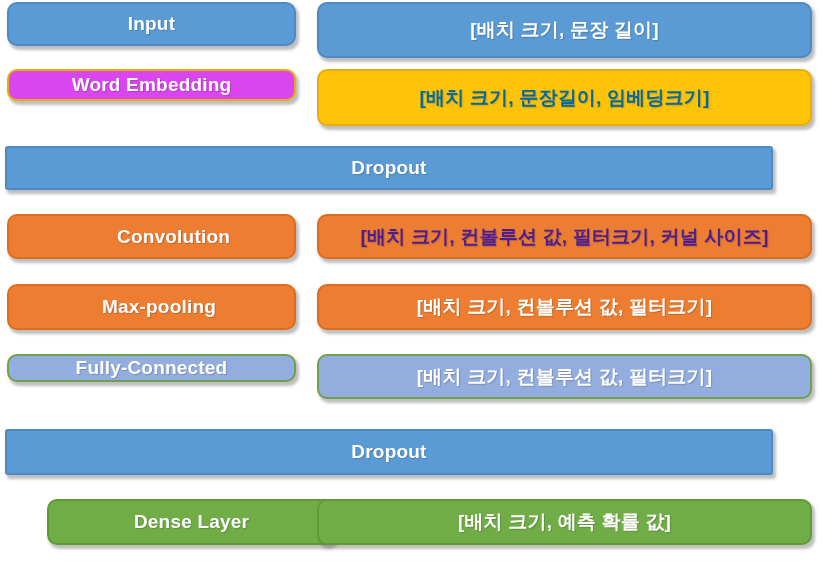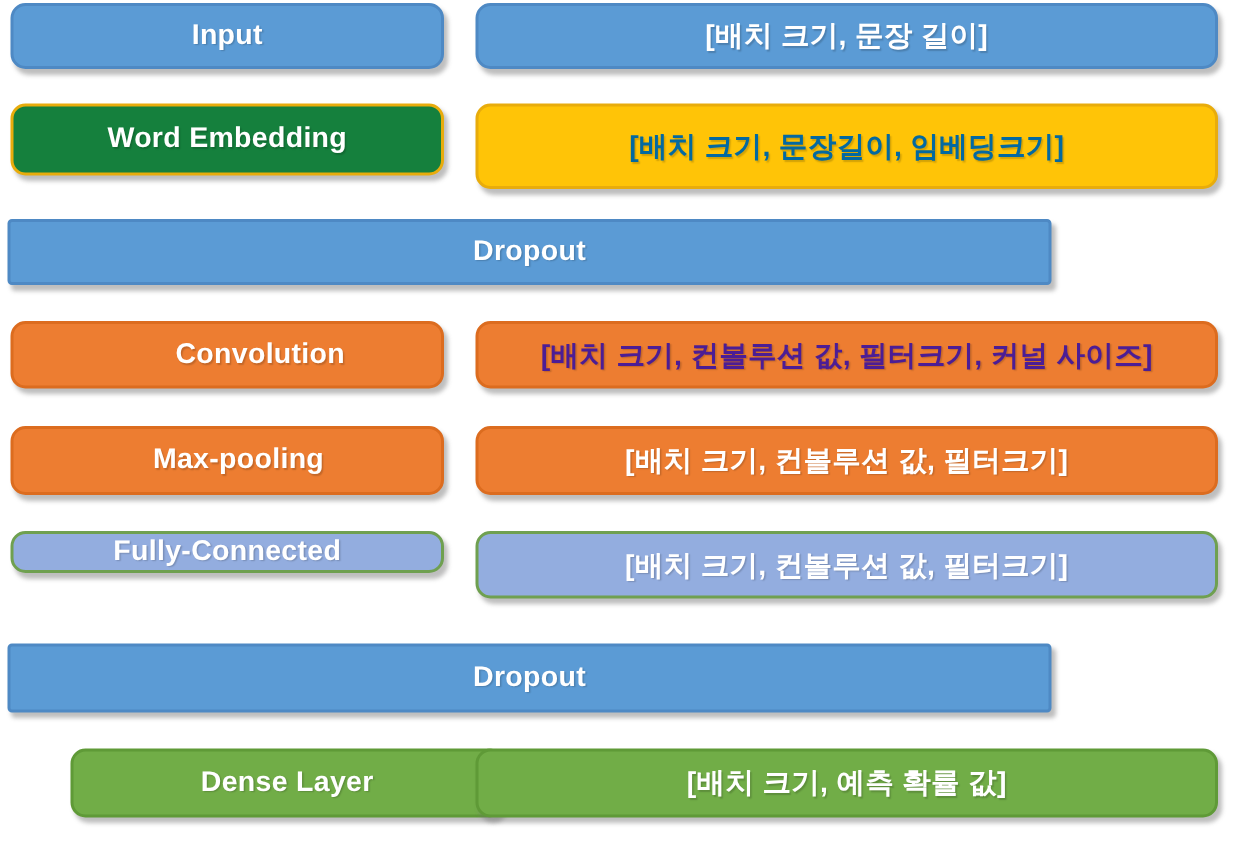--- a/index.html
+++ b/index.html
@@ -26,29 +26,29 @@
     box-shadow: 2.5px 3.5px 3px rgba(110,110,110,0.45);
     color: #ffffff;
     font-weight: bold;
     font-size: 19px;
     letter-spacing: 0.2px;
     text-shadow: 1px 1px 1px rgba(0,0,0,0.18);
     white-space: nowrap;
   }
   .box.left  { left: 7px;   width: 289px; }
   .box.right { left: 317px; width: 495px; }
-  .box.full  { left: 5px;   width: 696px; border-radius: 3px; }
+  .box.full  { left: 5px;   width: 768px; border-radius: 3px; }
 </style>
 </head>
 <body>
 
 <div class="canvas">
     <div class="box left" style="top: 2px; height: 44px; background: rgb(91, 155, 213); border-color: rgb(78, 137, 196); color: rgb(255, 255, 255);">Input</div>
-    <div class="box right" style="top: 2px; height: 44px; background: rgb(91, 155, 213); border-color: rgb(78, 137, 196); color: rgb(255, 255, 255);">[배치 크기, 문장 길이]</div>
-    <div class="box left" style="top: 69px; height: 48px; background: #15803d; border-color: rgb(232, 172, 12); color: rgb(255, 255, 255);">Word Embedding</div>
+    <div class="box right" style="top: 2px; height: 56px; background: rgb(91, 155, 213); border-color: rgb(78, 137, 196); color: rgb(255, 255, 255);">[배치 크기, 문장 길이]</div>
+    <div class="box left" style="top: 69px; height: 32px; background: #d946ef; border-color: rgb(232, 172, 12); color: rgb(255, 255, 255);">Word Embedding</div>
     <div class="box right" style="top: 69px; height: 57px; background: rgb(255, 196, 7); border-color: rgb(232, 172, 12); color: #0369a1;">[배치 크기, 문장길이, 임베딩크기]</div>
     <div class="box full" style="top: 146px; height: 44px; background: rgb(91, 155, 213); border-color: rgb(78, 137, 196); color: rgb(255, 255, 255);">Dropout</div>
     <div class="box left" style="top: 214px; height: 45px; background: rgb(237, 125, 49); border-color: rgb(220, 108, 31); color: rgb(255, 255, 255); padding-left: 44px;">Convolution</div>
     <div class="box right" style="top: 214px; height: 45px; background: rgb(237, 125, 49); border-color: rgb(220, 108, 31); color: #4c1d95;">[배치 크기, 컨볼루션 값, 필터크기, 커널 사이즈]</div>
     <div class="box left" style="top: 284px; height: 46px; background: rgb(237, 125, 49); border-color: rgb(220, 108, 31); color: rgb(255, 255, 255); padding-left: 15px;">Max-pooling</div>
     <div class="box right" style="top: 284px; height: 46px; background: rgb(237, 125, 49); border-color: rgb(220, 108, 31); color: rgb(255, 255, 255);">[배치 크기, 컨볼루션 값, 필터크기]</div>
     <div class="box left" style="top: 354px; height: 28px; background: rgb(147, 173, 223); border-color: rgb(111, 160, 80); color: rgb(255, 255, 255);">Fully-Connected</div>
     <div class="box right" style="top: 354px; height: 45px; background: rgb(147, 173, 223); border-color: rgb(111, 160, 80); color: rgb(255, 255, 255);">[배치 크기, 컨볼루션 값, 필터크기]</div>
     <div class="box full" style="top: 429px; height: 46px; background: rgb(91, 155, 213); border-color: rgb(78, 137, 196); color: rgb(255, 255, 255);">Dropout</div>
     <div class="box left" style="top: 499px; height: 46px; background: rgb(113, 173, 71); border-color: rgb(95, 154, 55); color: rgb(255, 255, 255); margin-left: 40px;">Dense Layer</div>

